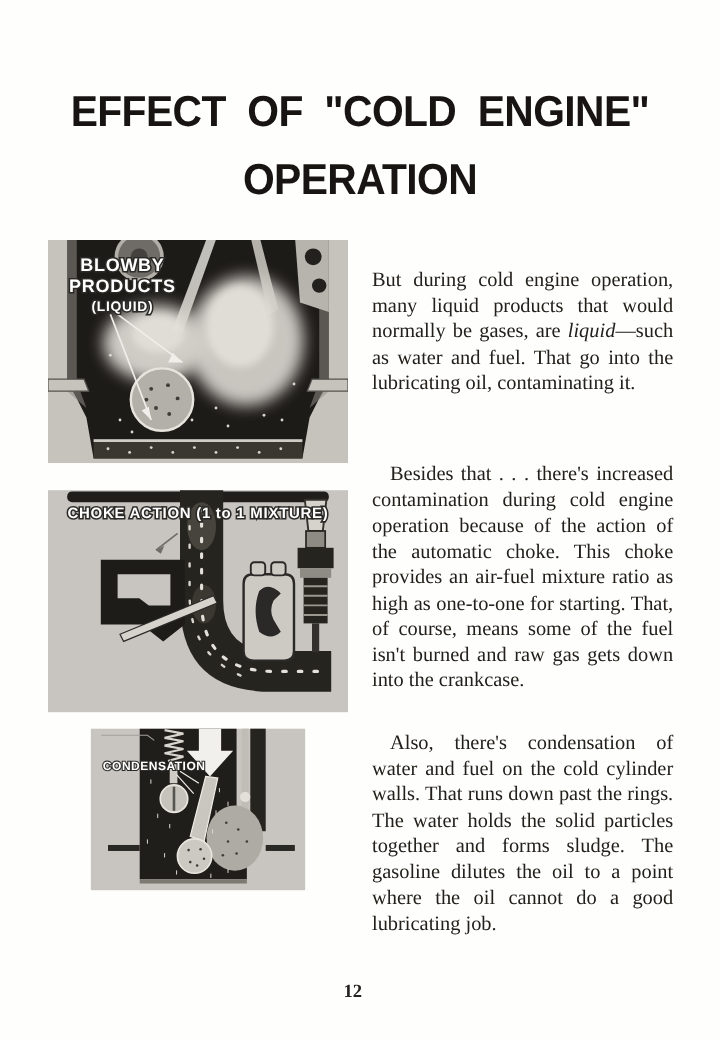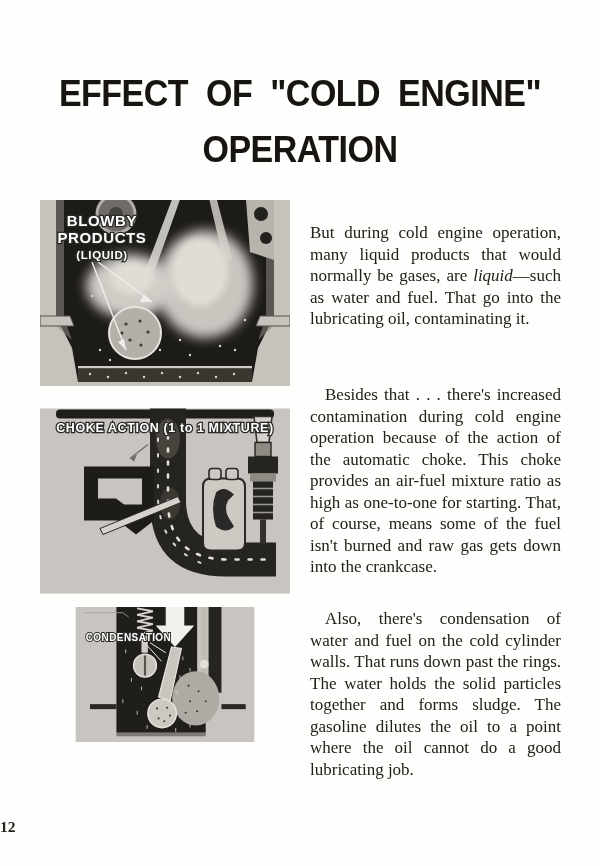--- a/index.html
+++ b/index.html
@@ -31,21 +31,21 @@
     position:absolute;left:310px;width:251px;margin:0;
     font-size:17px;line-height:21.5px;text-align:justify;
     color:#23201b;
   }
   #para-1{top:222px;}
   #para-2{top:384px;text-indent:15px;}
   #para-3{top:608px;text-indent:15px;}
   .para i{}
   
   .page-number{
-    position:absolute;top:818px;left:0;width:588px;text-align:left;
+    position:absolute;top:818px;left:0;width:588px;text-align:center;
     font-weight:bold;font-size:15.5px;color:#25221e;
   }
 </style>
 </head>
 <body>
 
 <div class="page">
 
   <h1 class="title">
     <span class="tline">EFFECT OF "COLD ENGINE"</span>

